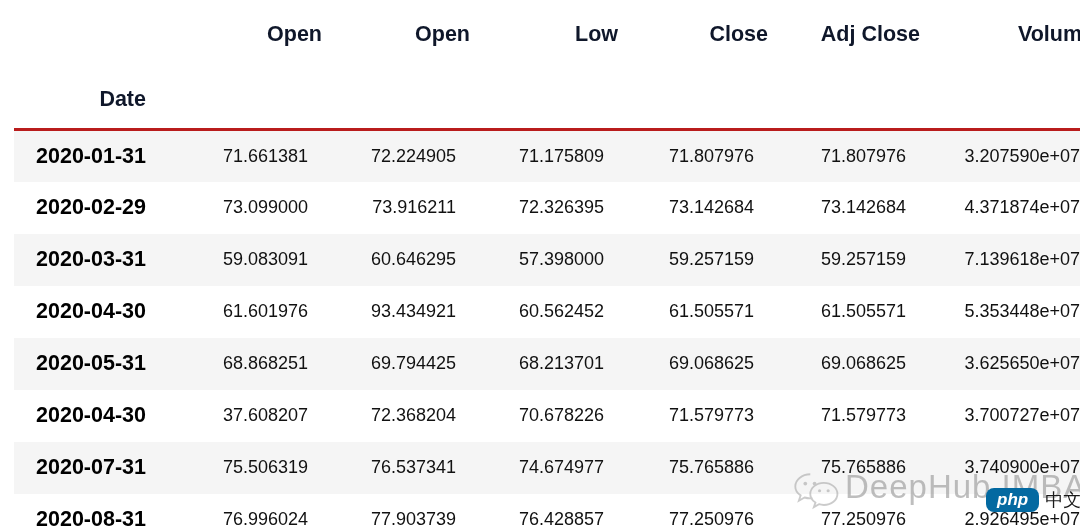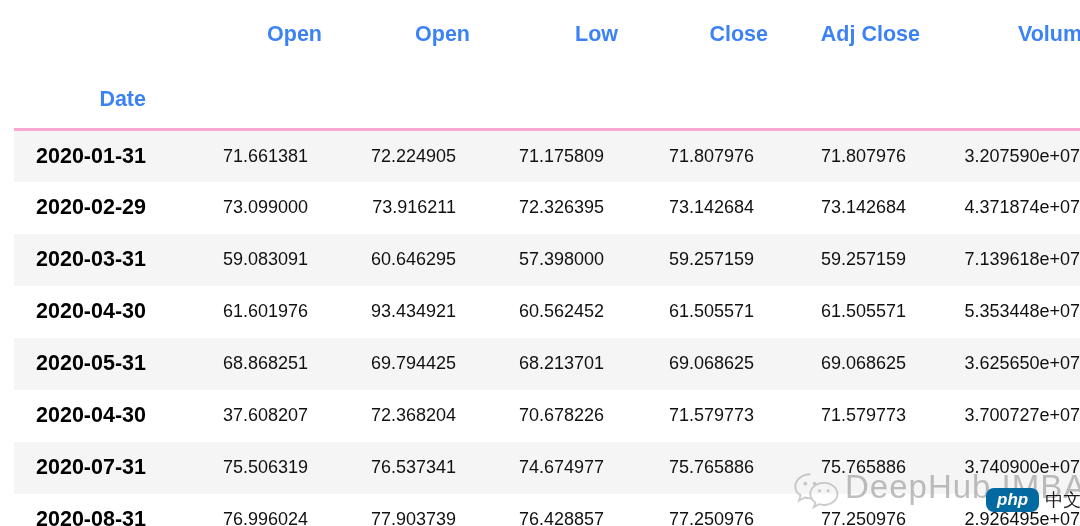--- a/index.html
+++ b/index.html
@@ -38,21 +38,21 @@
   table.df td {
     border: none;
     padding: 0;
     vertical-align: middle;
   }
 
   
   thead th {
     font-size: 21.5px;
     font-weight: bold;
-    color: #3b82f6;
+    color: #0f172a;
     text-align: right;
     padding-right: 14px;
     white-space: nowrap;
     letter-spacing: 0px;
     margin-top: 39px;
   }
   thead tr.cols-row th {
     height: 68px;
     padding-bottom: 4px;
   }
@@ -64,21 +64,21 @@
     text-align: right;
     padding-right: 26px;
   }
   thead tr.cols-row th.blank {
   }
   thead tr.index-row th.blank2 {
   }
 
   
   thead tr.index-row th {
-    border-bottom: 3px solid #f9a8d4;
+    border-bottom: 3px solid #b91c1c;
   }
 
   
   tbody tr {
     height: 52px;
   }
   tbody tr.odd {
     background: #f5f5f5;
   }
   tbody tr.even {

